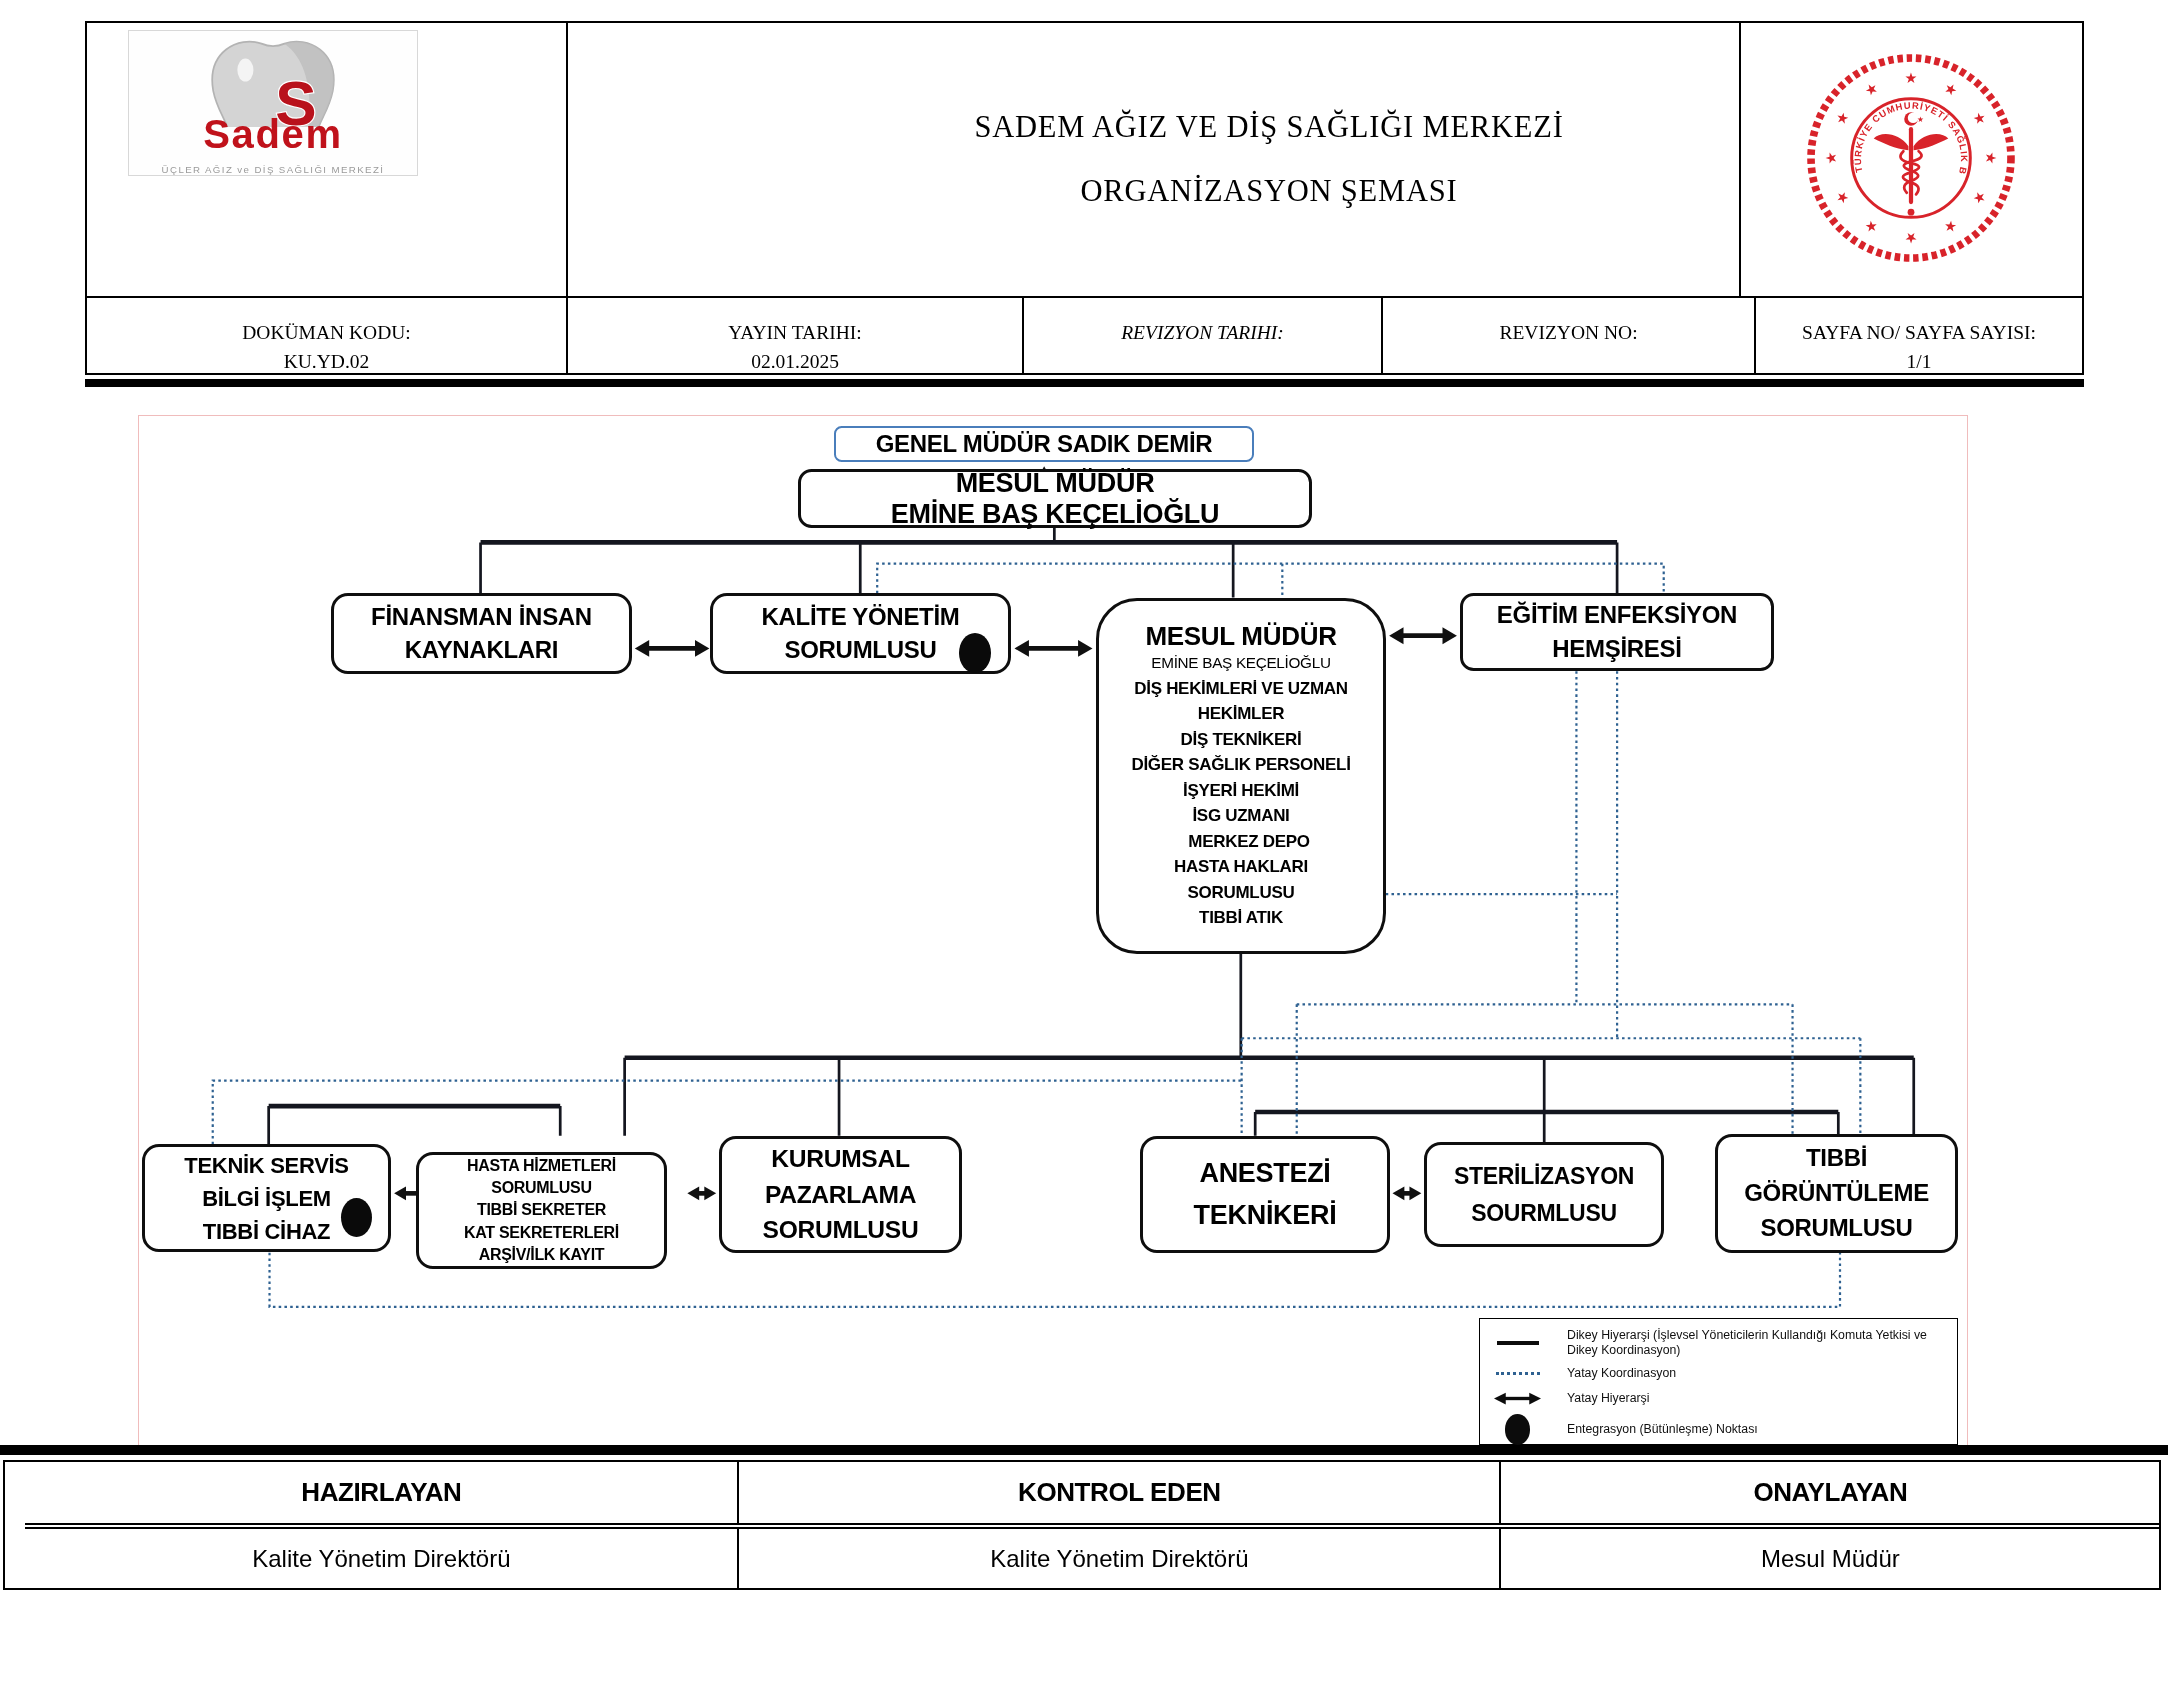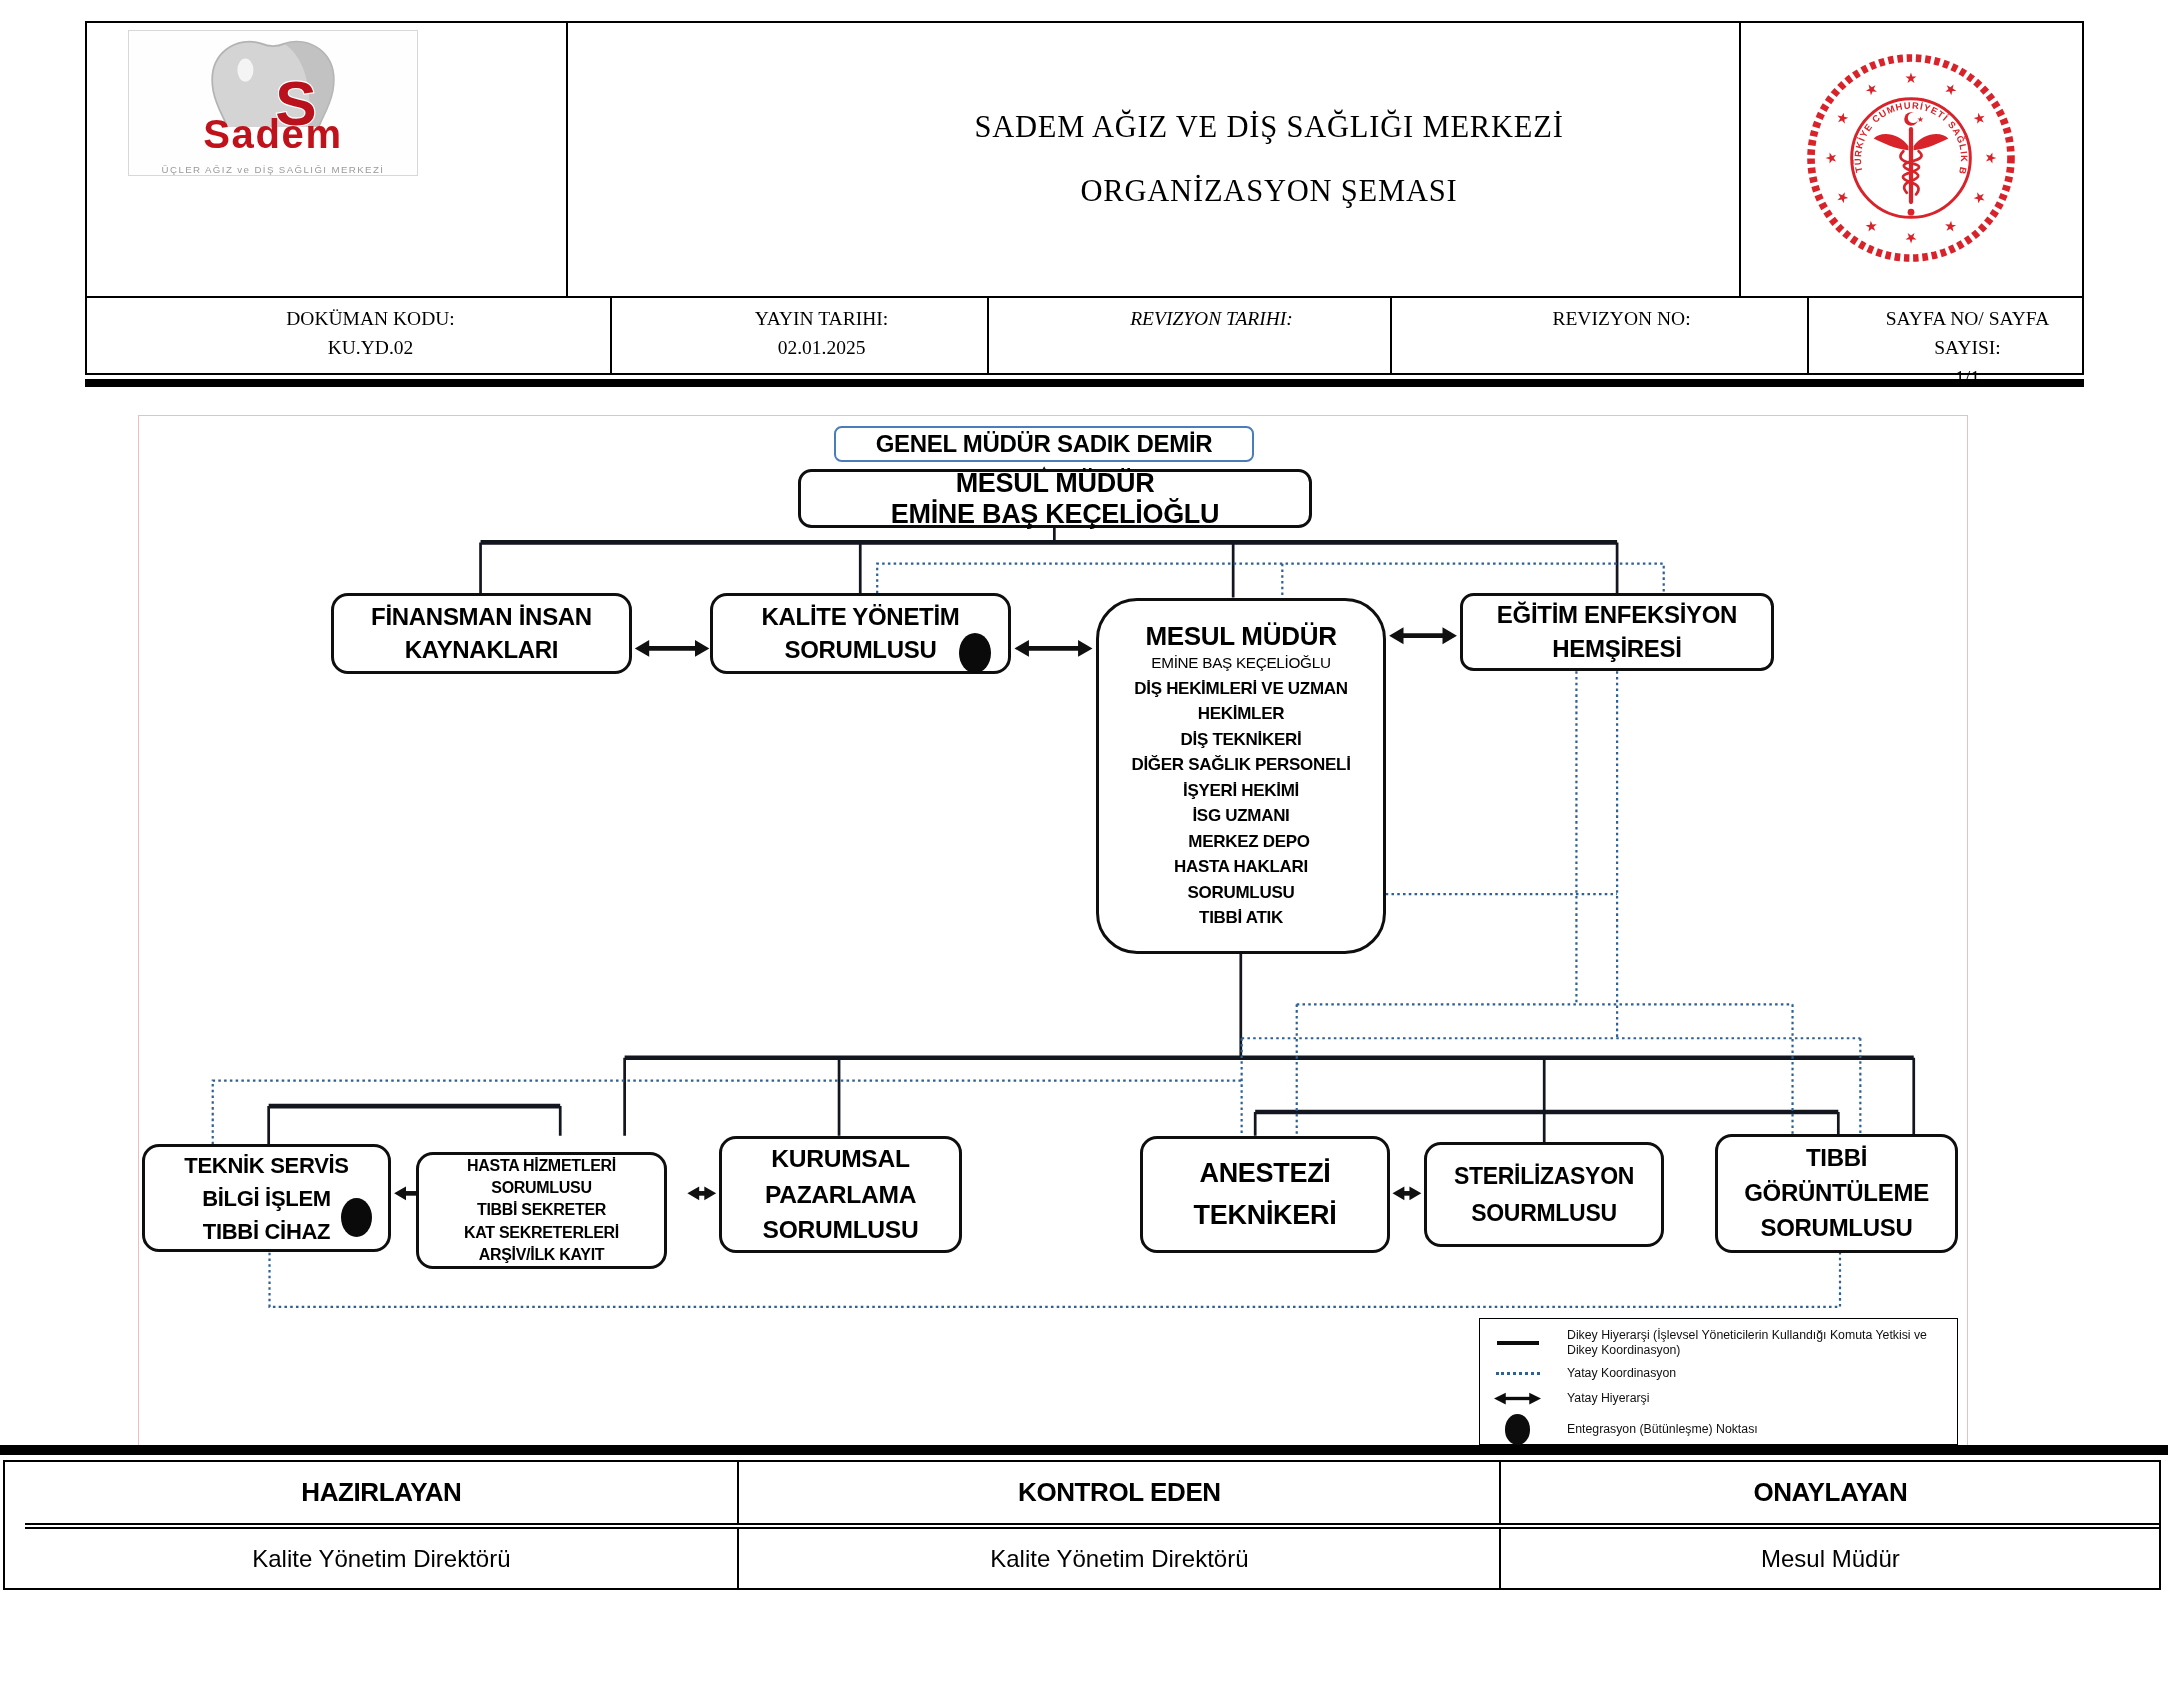--- a/index.html
+++ b/index.html
@@ -12,21 +12,21 @@
   .v-border{border-right:2.5px solid #000;}
   .logo-wrap{position:absolute;left:41px;top:6.8px;width:288px;height:144px;border:0.8px solid #d8d8d8;
              display:flex;flex-direction:column;align-items:center;background:#fefefe;}
   .brand{font-weight:bold;font-size:40px;letter-spacing:1.7px;color:#c0121b;line-height:1;margin-top:-13.6px;}
   .tagline{font-size:9.7px;letter-spacing:1.4px;color:#9a9a9a;margin-top:10px;white-space:nowrap;}
   .title-cell{position:absolute;left:481px;top:0;width:1402px;height:273px;display:flex;flex-direction:column;
               align-items:center;justify-content:center;gap:29px;}
   .doc-title{font-family:"Liberation Serif",serif;font-size:30.5px;letter-spacing:0.8px;color:#000;}
   .hdr-row2{position:absolute;left:0;top:275px;width:100%;height:76px;display:flex;}
   .f-cell{box-sizing:border-box;border-right:2.5px solid #000;display:flex;flex-direction:column;align-items:center;
-          padding-top:6px;font-family:"Liberation Serif",serif;font-size:19.5px;line-height:1.5;text-align:center;margin-left:44px;}
+          padding-top:20px;font-family:"Liberation Serif",serif;font-size:19.5px;line-height:1.5;text-align:center;}
   .f-cell:last-child{border-right:none;}
   .thick-rule{position:absolute;left:85px;top:379px;width:1999px;height:7.6px;background:#000;}
   
   .chart-frame{position:absolute;left:138px;top:415px;width:1828px;height:1031px;border:1.3px solid #f0bcbc;}
   svg.layer{position:absolute;left:0;top:0;z-index:1;}
   .node{position:absolute;z-index:2;background:#fff;border:3px solid #0e0e0e;border-radius:17px;
         display:flex;flex-direction:column;align-items:center;justify-content:center;text-align:center;
         font-weight:bold;letter-spacing:-0.3px;box-sizing:border-box;}
   .node span{display:block;}
   .dot{position:absolute;z-index:4;background:#0a0a0a;border-radius:50%;}
@@ -111,21 +111,21 @@
             <circle cx="0" cy="64" r="4" fill="#d8232a" stroke="none"></circle>
           </g>
         </svg>
       </div>
     </div>
     <div class="hdr-row2">
       <div class="f-cell" style="width:481px;">
         <span>DOKÜMAN KODU:</span>
         <span>KU.YD.02</span>
       </div>
-      <div class="f-cell" style="width:333px;">
+      <div class="f-cell" style="width:456px;">
         <span>YAYIN TARIHI:</span>
         <span>02.01.2025</span>
       </div>
       <div class="f-cell" style="width:359px;font-style:italic;">
         <span>REVIZYON TARIHI:</span>
         <span></span>
       </div>
       <div class="f-cell" style="width:373px;">
         <span>REVIZYON NO:</span>
         <span></span>

